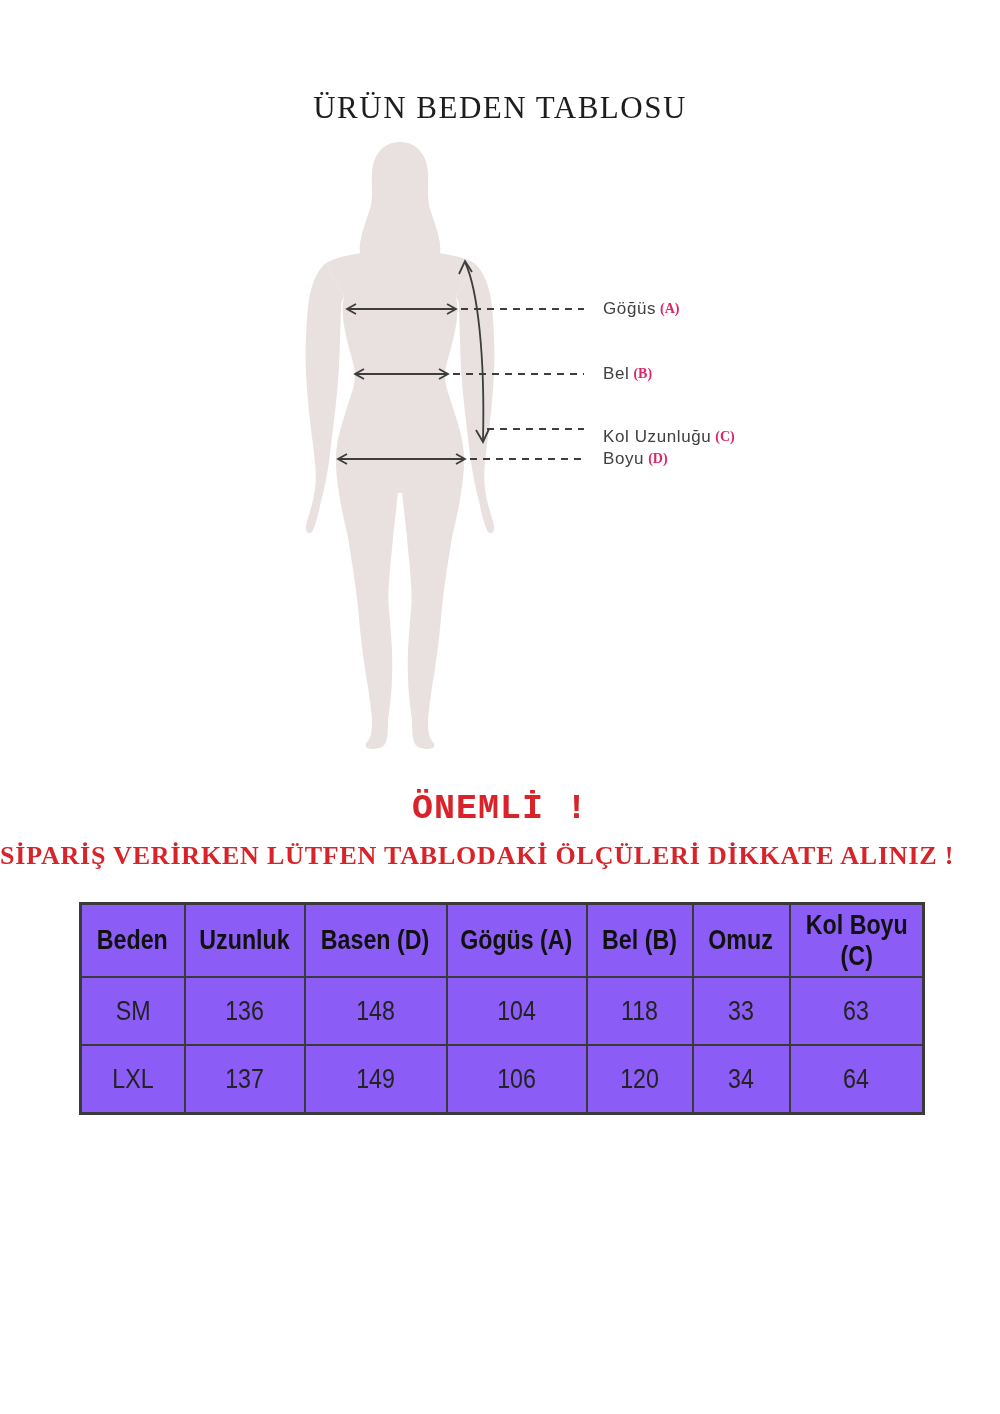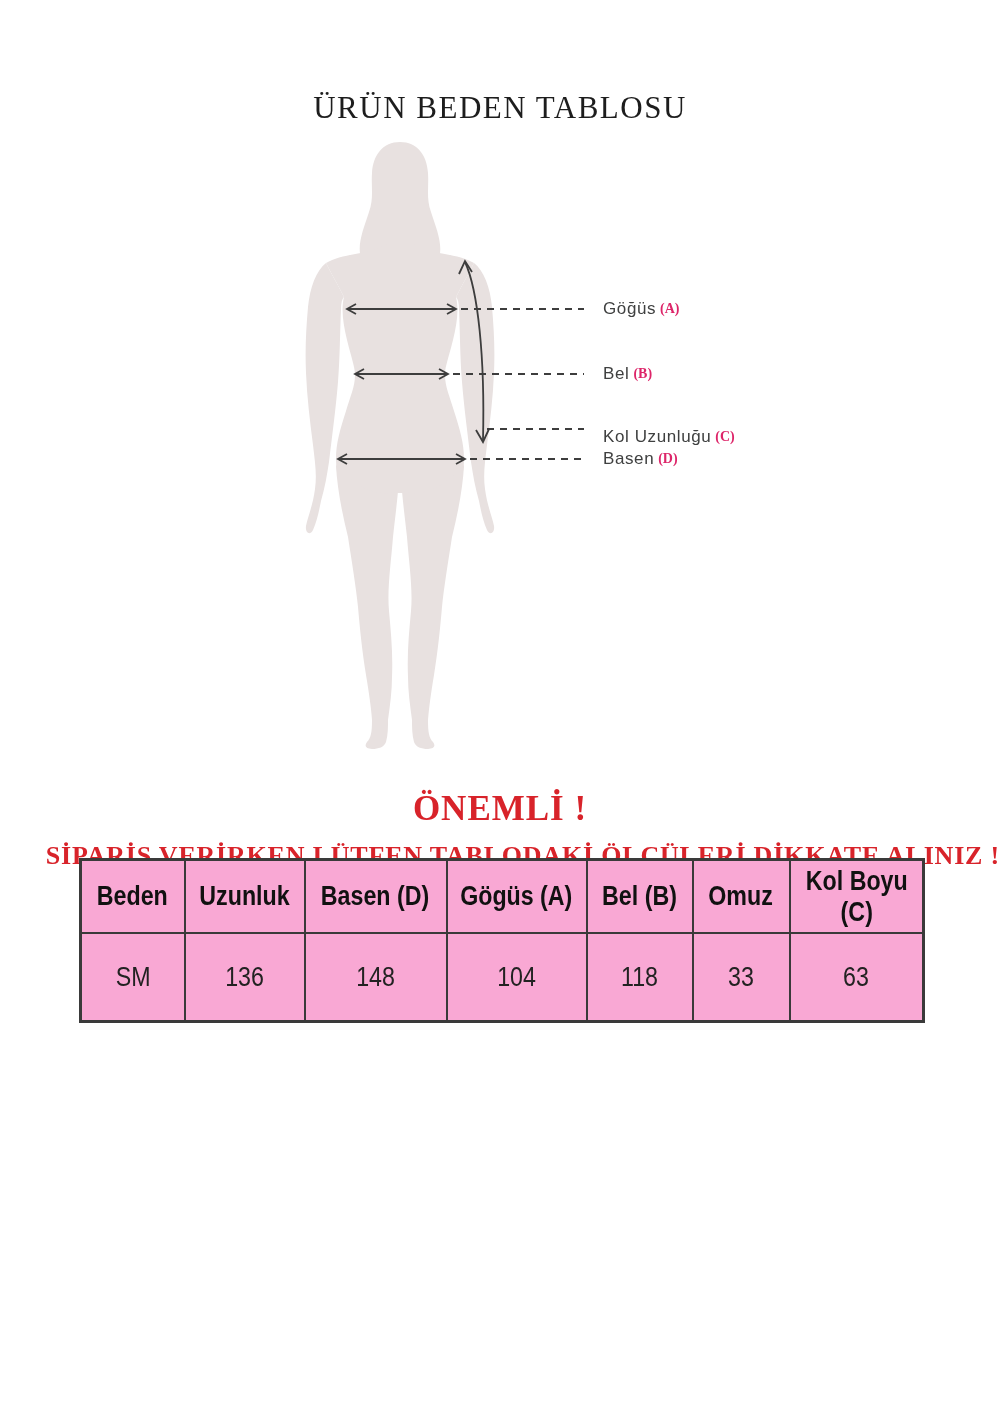--- a/index.html
+++ b/index.html
@@ -16,43 +16,43 @@
   .mlabel{
     position:absolute;left:603px;height:22px;line-height:22px;white-space:nowrap;
     font-size:17px;color:var(--label);letter-spacing:0.6px;
   }
   .mlabel .code{
     font-family:"Liberation Serif",serif;font-weight:bold;font-size:14px;
     color:var(--pink);margin-left:4px;position:relative;top:-1px;letter-spacing:0;
   }
   .important-heading{
     position:absolute;top:789px;left:0;right:0;text-align:center;
-    font-family:Liberation Serif, serif;font-weight:bold;font-size:35px;
+    font-family:Liberation Mono, monospace;font-weight:bold;font-size:35px;
     color:var(--red);letter-spacing:1px;
   }
   .warning-text{
-    position:absolute;top:841px;left:0;right:0;text-align:right;
+    position:absolute;top:841px;left:0;right:0;text-align:left;
     font-family:"Liberation Serif",serif;font-weight:bold;font-size:26px;
     color:var(--red);letter-spacing:0.8px;white-space:nowrap;
   }
   table.size-table{
-    position:absolute;left:79px;top:858px;width:843px;
-    border-collapse:collapse;table-layout:fixed;background:#f9a8d4;
+    position:absolute;left:79px;top:902px;width:843px;
+    border-collapse:collapse;table-layout:fixed;background:#8b5cf6;
   }
   table.size-table,table.size-table th,table.size-table td{
     border:2px solid var(--border);
   }
   table.size-table{border-width:3px;}
   table.size-table th{
     height:71px;font-size:27px;font-weight:bold;color:#111;
     text-align:center;vertical-align:middle;padding:0 2px;
   }
   table.size-table td{
     height:54px;font-size:27px;font-weight:normal;color:#222;
-    text-align:center;vertical-align:middle;padding:16px 2px;
+    text-align:center;vertical-align:middle;padding:6px 2px;
   }
   .cond{display:inline-block;transform:scaleX(0.86);transform-origin:center;}
 </style>
 </head>
 <body>
 
 <h1 class="page-title">ÜRÜN BEDEN TABLOSU</h1>
 
 <svg class="diagram-svg" viewBox="0 0 320 625">
   <g fill="var(--silhouette)" stroke="none">
@@ -99,21 +99,21 @@
 <div class="mlabel" style="top:298px">
   <span>Göğüs</span><span class="code">(A)</span>
 </div>
 <div class="mlabel" style="top:363px">
   <span>Bel</span><span class="code">(B)</span>
 </div>
 <div class="mlabel" style="top:426px">
   <span>Kol Uzunluğu</span><span class="code">(C)</span>
 </div>
 <div class="mlabel" style="top:448px">
-  <span>Basen</span><span class="code">(D)</span>
+  <span>Boyu</span><span class="code">(D)</span>
 </div>
 
 <div class="important-heading">ÖNEMLİ !</div>
 <div class="warning-text">SİPARİŞ VERİRKEN LÜTFEN TABLODAKİ ÖLÇÜLERİ DİKKATE ALINIZ !</div>
 
 <table class="size-table">
   <colgroup>
     <col style="width:104px">
       <col style="width:120px">
       <col style="width:142px">
@@ -136,14 +136,23 @@
   <tbody>
     <tr>
       <td><span class="cond">SM</span></td>
       <td><span class="cond">136</span></td>
       <td><span class="cond">148</span></td>
       <td><span class="cond">104</span></td>
       <td><span class="cond">118</span></td>
       <td><span class="cond">33</span></td>
       <td><span class="cond">63</span></td>
     </tr>
+    <tr>
+      <td><span class="cond">LXL</span></td>
+      <td><span class="cond">137</span></td>
+      <td><span class="cond">149</span></td>
+      <td><span class="cond">106</span></td>
+      <td><span class="cond">120</span></td>
+      <td><span class="cond">34</span></td>
+      <td><span class="cond">64</span></td>
+    </tr>
   </tbody>
 </table>
 
 </body></html>

